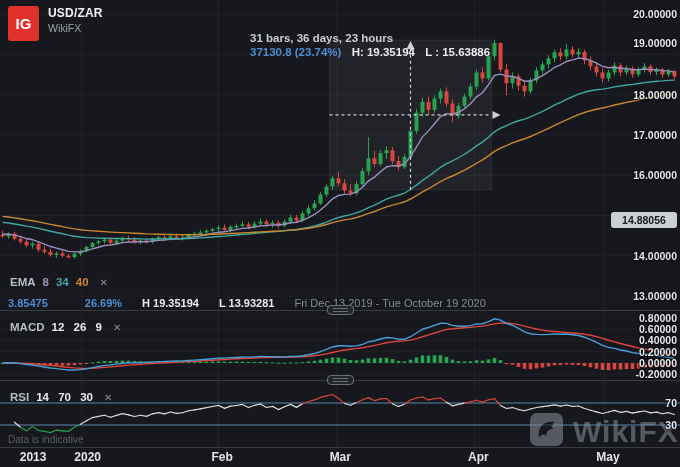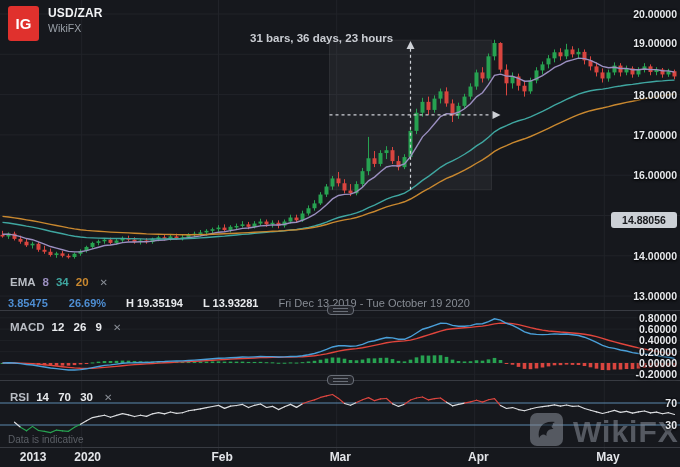--- a/index.html
+++ b/index.html
@@ -21,21 +21,21 @@
 
   
   .legend{position:absolute;display:flex;align-items:center;gap:7px;font-size:11.5px;font-weight:bold;}
   .lg-name{color:#b9bdc4;}
   .lg-params{color:#e8eaed;word-spacing:6px;}
   .close{color:#8a8f97;font-size:10px;cursor:pointer;margin-left:4px;font-weight:normal;}
   .ema-row{left:10px;top:276px;}
   .c-ema8{color:#9b8fc0}.c-ema34{color:#3fa6a0}.c-ema50{color:#c9882f}
   .info-row{left:8px;top:297px;font-size:11px;}
   .info-row span+span{margin-left:13px;}
-  .info-row span:nth-child(2){margin-left:14px;}
+  .info-row span:nth-child(2){margin-left:30px;}
   .info-row .blue{color:#4e8ed3;}
   .info-row .wb{color:#e8eaed;}
   .info-row .range{color:#878c94;font-weight:normal;}
   .macd-row{left:10px;top:321px;}
   .rsi-row{left:10px;top:391px;}
 
   
   .ax-label{position:absolute;right:3px;font-size:10.5px;font-weight:bold;color:#e6e8ec;
             text-shadow:0 1px 3px #000,0 0 2px #000;}
   .time-label{position:absolute;top:450px;font-size:12px;font-weight:bold;color:#e3e5e9;
@@ -570,27 +570,32 @@
       <span>IG</span>
     </div>
     <div>
       <div class="sym">USD/ZAR</div>
       <div class="tf">WikiFX</div>
     </div>
   </div>
 
   <div class="measure-info">
     <div class="mi-l1">31 bars, 36 days, 23 hours</div>
+    <div class="mi-l2">
+      <span class="blue">37130.8 (23.74%)</span>
+      <span class="white">H: 19.35194</span>
+      <span class="white">L : 15.63886</span>
+    </div>
   </div>
 
   <div class="legend ema-row">
     <span class="lg-name">EMA</span>
     <span class="c-ema8">8</span>
     <span class="c-ema34">34</span>
-    <span class="c-ema50">20</span>
+    <span class="c-ema50">40</span>
     <span class="close">✕</span>
   </div>
 
   <div class="legend info-row">
     <span class="blue">3.85475</span>
     <span class="blue">26.69%</span>
     <span class="wb">H 19.35194</span>
     <span class="wb">L 13.93281</span>
     <span class="range">Fri Dec 13 2019 - Tue October 19 2020</span>
   </div>

